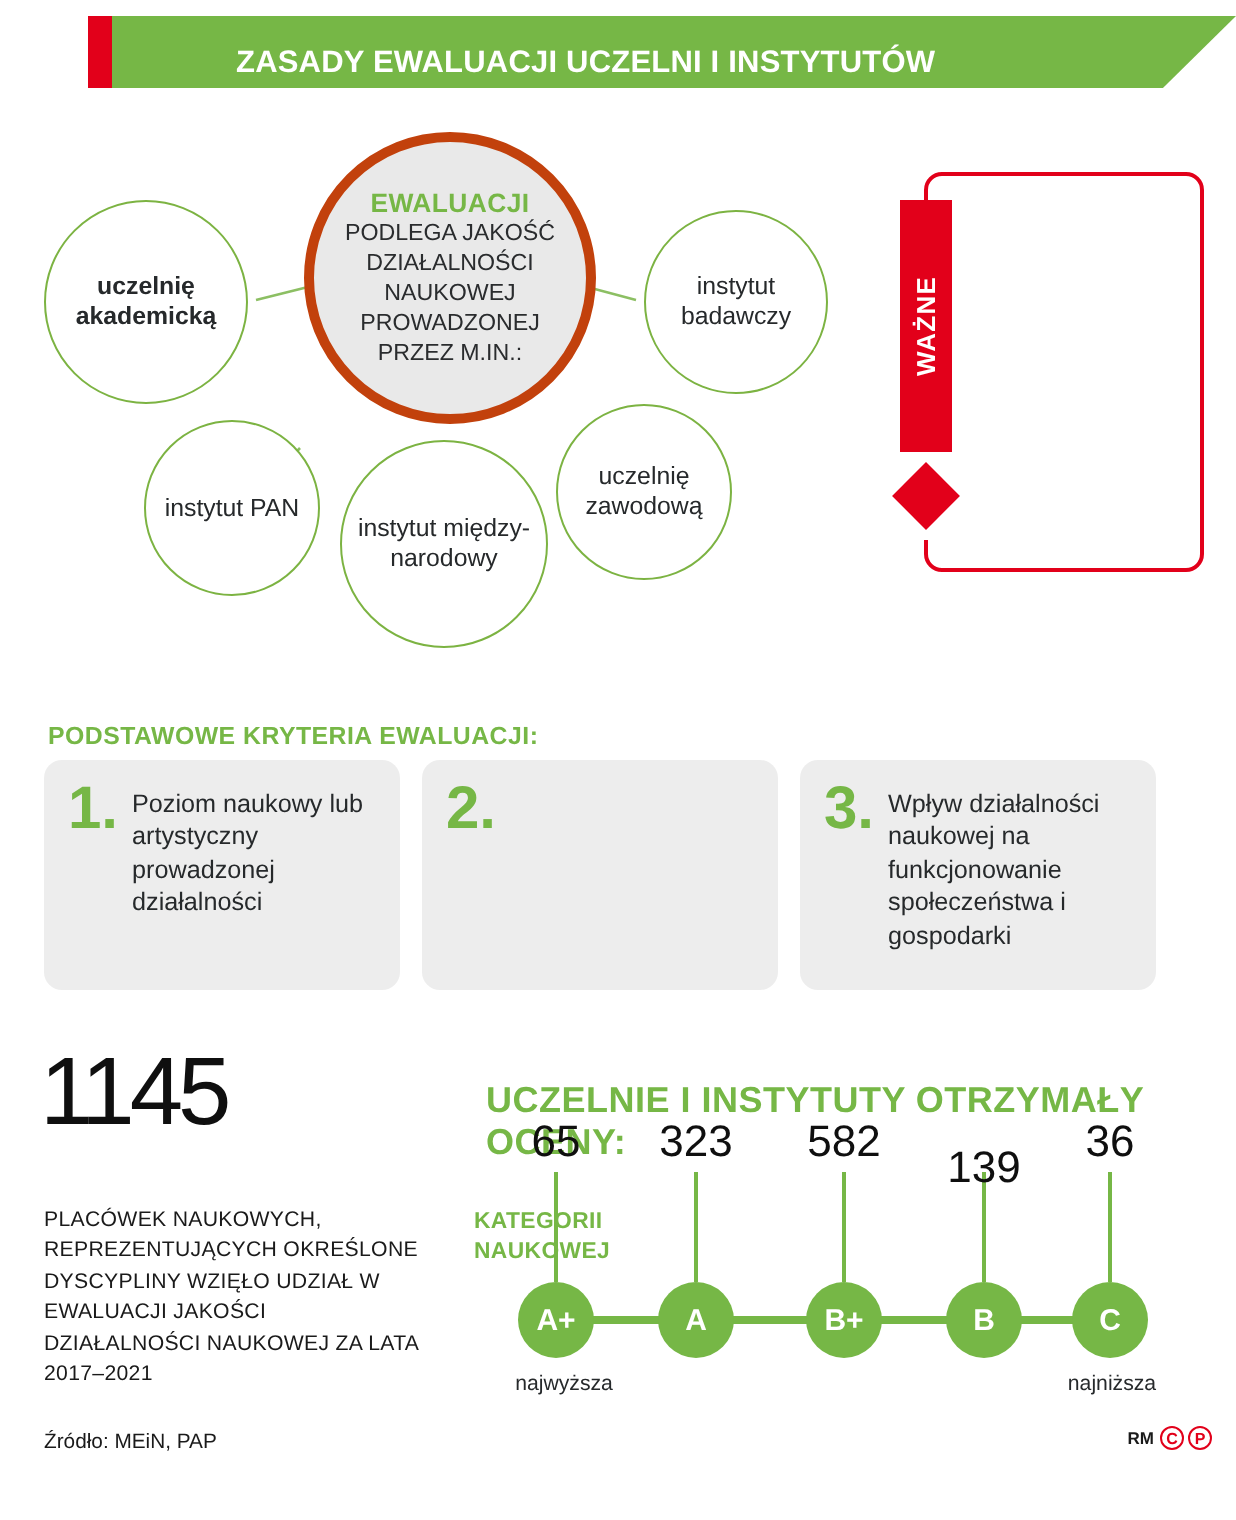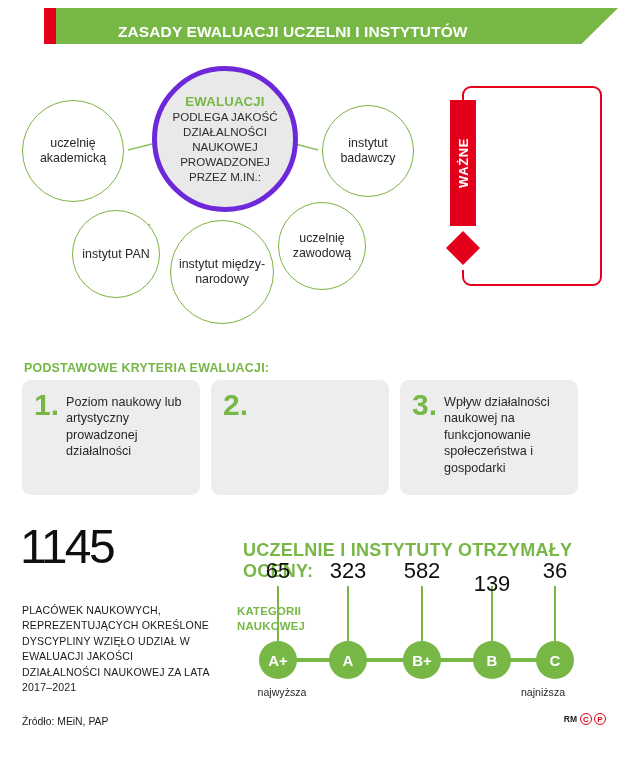--- a/index.html
+++ b/index.html
@@ -38,21 +38,21 @@
   .node {
     position: absolute; border-radius: 50%;
     display: flex; align-items: center; justify-content: center;
     text-align: center; line-height: 1.18;
   }
   .node.satellite {
     border: 1.6px solid #7cb342; background: #ffffff;
     font-size: 12.4px; color: #26292b;
   }
   .node.center {
-    border: 5px solid #6d28d9; background: #e9e9e9;
+    border: 5px solid #c2410c; background: #e9e9e9;
     flex-direction: column; padding: 0 6px;
   }
   .center-head {
     color: #76b746; font-weight: bold; font-size: 13.2px;
     letter-spacing: .2px; margin-bottom: 1px;
   }
   .center-body { font-size: 11.6px; line-height: 1.28; color: #2a2c2e; }
 
   
   .wazne { position: absolute; left: 450px; top: 86px; width: 152px; height: 200px; }
@@ -166,21 +166,21 @@
 
 <div class="diagram">
   <svg width="440" height="290">
     <line x1="128" y1="98" x2="160" y2="90" stroke="#8cbf63" stroke-width="1.3"></line>
     <line x1="318" y1="98" x2="288" y2="90" stroke="#8cbf63" stroke-width="1.3"></line>
     <line x1="150" y1="172" x2="124" y2="200" stroke="#8cbf63" stroke-width="1.3"></line>
     <line x1="225" y1="185" x2="225" y2="219" stroke="#8cbf63" stroke-width="1.8"></line>
     <line x1="295" y1="170" x2="315" y2="195" stroke="#8cbf63" stroke-width="1.3"></line>
   </svg>
 
-  <div class="node satellite" style="left:22px; top:48px; width:102px; height:102px;">
+  <div class="node satellite" style="left:22px; top:48px; width:102px; height:102px;font-weight:bold;">
     <span>uczelnię akademicką</span>
   </div>
 
   <div class="node satellite" style="left:322px; top:53px; width:92px; height:92px;">
     <span>instytut badawczy</span>
   </div>
 
   <div class="node satellite" style="left:72px; top:158px; width:88px; height:88px;">
     <span>instytut PAN</span>
   </div>
@@ -252,20 +252,20 @@
 
   <div class="rat-pill" style="left:48px;  top:83px;">A+</div>
   <div class="rat-pill" style="left:118px; top:83px;">A</div>
   <div class="rat-pill" style="left:192px; top:83px;">B+</div>
   <div class="rat-pill" style="left:262px; top:83px;">B</div>
   <div class="rat-pill" style="left:325px; top:83px;">C</div>
 
   <div class="rat-cat">KATEGORII NAUKOWEJ</div>
 
   <div class="rat-edge" style="left:52px;  top:128px;">najwyższa</div>
-  <div class="rat-edge" style="left:313px; top:128px;">najniższa</div>
+  <div class="rat-edge" style="left:326px; top:128px;">najniższa</div>
 </div>
 
 <div class="footer-logo">
   <span class="rm">RM</span>
   <span class="cmark">C</span>
   <span class="cmark">P</span>
 </div>
 
 </body></html>

